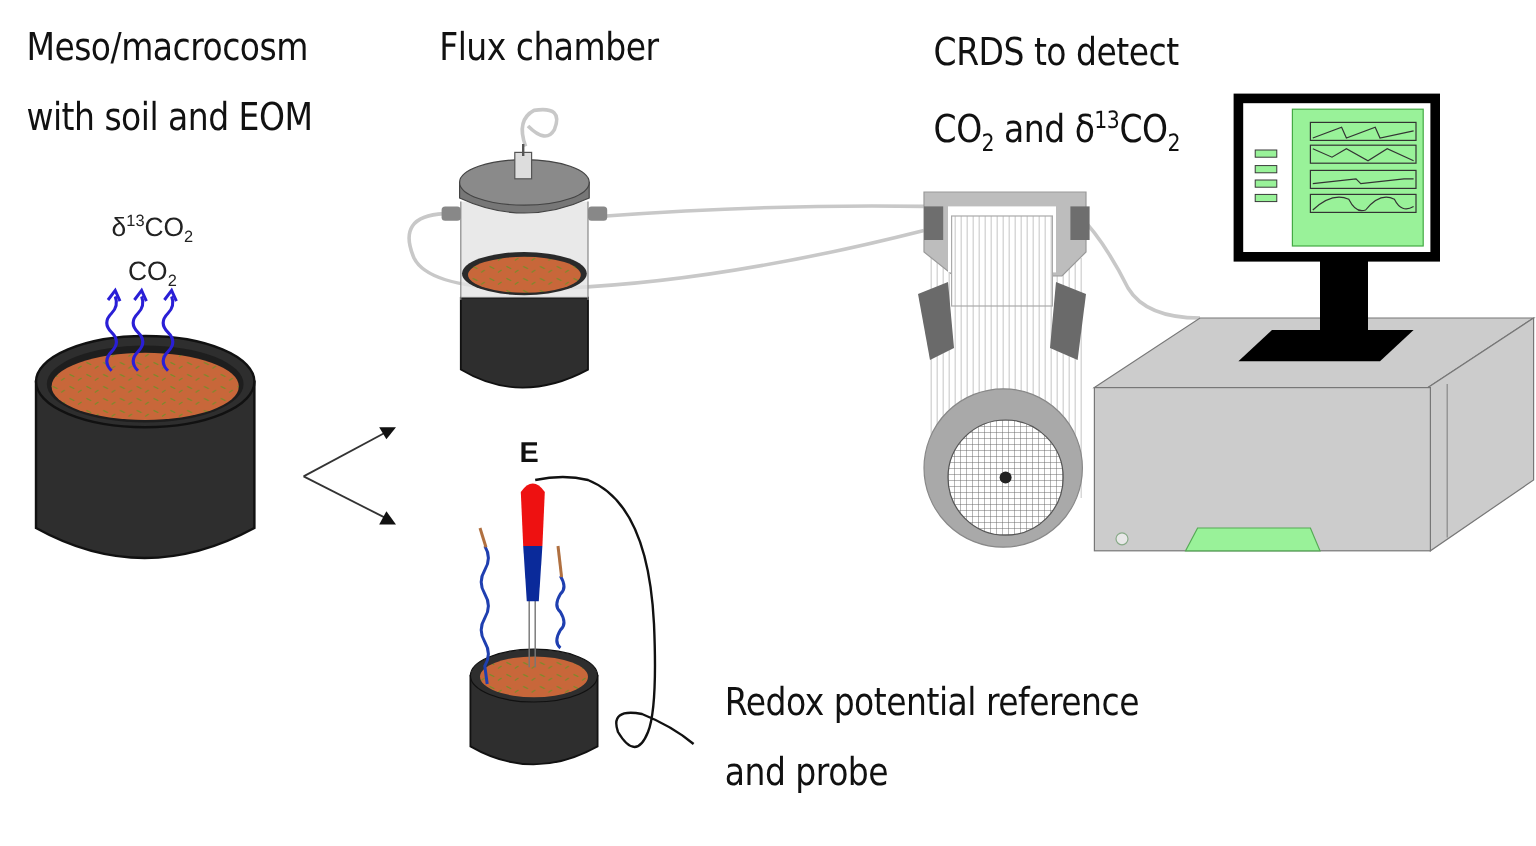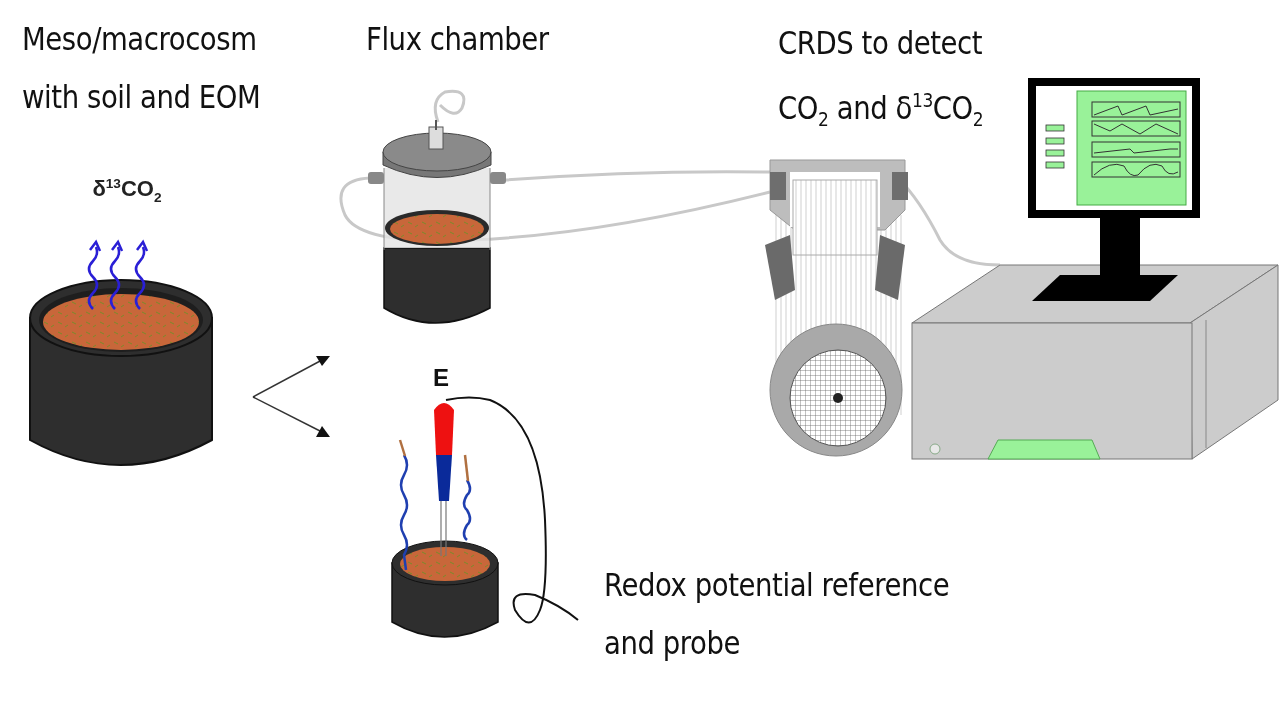--- a/index.html
+++ b/index.html
@@ -18,22 +18,23 @@
   <div>with soil and EOM</div>
 </div>
 
 <div class="label" style="left:366px; top:10px;">Flux chamber</div>
 
 <div class="label" style="left:778px; top:14px;">
   <div>CRDS to detect</div>
   <div><span>CO</span><sub>2</sub><span> and δ</span><sup>13</sup><span>CO</span><sub>2</sub></div>
 </div>
 
-<div class="small-label" style="left:72px; top:170px; width:110px;font-weight:bold;">
+<div class="small-label" style="left:72px; top:170px; width:110px;">
   <div><span>δ</span><sup>13</sup><span>CO</span><sub>2</sub></div>
+  <div><span>CO</span><sub>2</sub></div>
 </div>
 
 <div class="e-label" style="left:433px; top:364px;">E</div>
 
 <div class="label" style="left:604px; top:556px;">
   <div>Redox potential reference</div>
   <div>and probe</div>
 </div>
 
 <svg width="1280" height="705" viewBox="0 0 1280 705">

